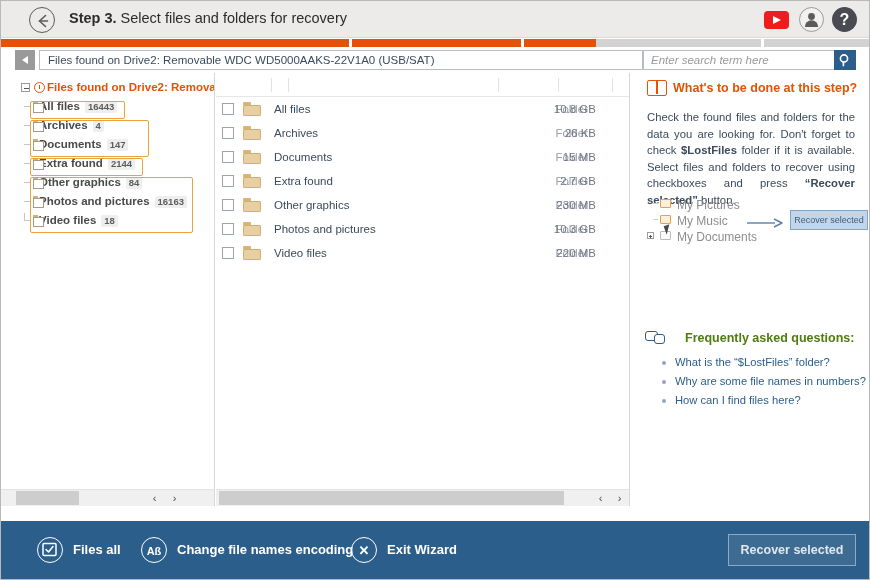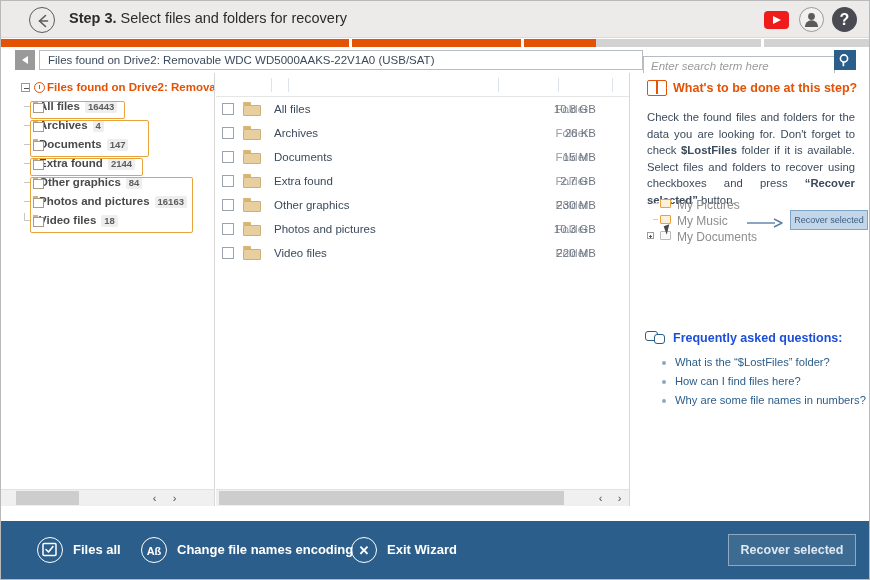--- a/index.html
+++ b/index.html
@@ -86,21 +86,21 @@
     border-top: 4.5px solid transparent;
     border-bottom: 4.5px solid transparent;
   }
   #path-field {
     position: absolute; left: 38px; top: 3px; width: 604px; height: 20px;
     border: 1px solid #b7bcc4; background: #fff;
     font-size: 11.5px; color: #3b4a5c; line-height: 18px;
     padding-left: 8px; white-space: nowrap; overflow: hidden;
   }
   #search-field {
-    position: absolute; left: 642px; top: 9px; width: 192px; height: 20px;
+    position: absolute; left: 642px; top: 3px; width: 192px; height: 20px;
     border: 1px solid #b7bcc4; background: #fff;
     font-size: 11.5px; color: #9a9a9a; font-style: italic;
     line-height: 18px; padding-left: 7px; white-space: nowrap; overflow: hidden;
   }
   #search-btn {
     position: absolute; left: 833px; top: 3px; width: 22px; height: 20px;
     background: #2B5E8A; cursor: pointer;
   }
   #search-btn svg { position: absolute; left: 4px; top: 3px; }
 
@@ -272,22 +272,22 @@
   #ill-arrow {
     position: absolute; left: 100px; top: 20px; width: 38px; height: 10px;
   }
   #ill-btn {
     position: absolute; left: 143px; top: 12px; width: 78px; height: 20px;
     background: #c3d5e8; border: 1px solid #7fa4c6;
     color: #3b5d80; font-size: 9px; text-align: center; line-height: 19px;
     cursor: pointer;
   }
   #faq-title {
-    position: absolute; left: 42px; top: 258px;
-    font-size: 12.5px; font-weight: bold; color: #1d4ed8; white-space: nowrap;
+    position: absolute; left: 54px; top: 258px;
+    font-size: 12.5px; font-weight: bold; color: #4d7c0f; white-space: nowrap;
   }
   #faq-icon {
     position: absolute; left: 14px; top: 258px; width: 22px; height: 14px;
   }
   #faq-icon .b1, #faq-icon .b2 {
     position: absolute; border: 1.5px solid #2B5E8A; border-radius: 3px;
   }
   #faq-icon .b1 { left: 0; top: 0; width: 13px; height: 10px; }
   #faq-icon .b2 { left: 9px; top: 3px; width: 11px; height: 10px; background: #fff; }
   #faq-list {
@@ -605,22 +605,22 @@
         <div id="ill-btn">Recover selected</div>
       </div>
 
       <div id="faq-icon">
           <div class="b1"></div>
           <div class="b2"></div>
         </div>
       <div id="faq-title">Frequently asked questions:</div>
       <div id="faq-list">
         <div class="faq-item">What is the “$LostFiles” folder?</div>
+        <div class="faq-item">Why are some file names in numbers?</div>
         <div class="faq-item">How can I find files here?</div>
-        <div class="faq-item">Why are some file names in numbers?</div>
       </div>
     </div>
   </div>
 
   <div id="bottom">
     <div class="bbtn" style="left:36px;">
       <div class="bcirc">
         <svg width="23" height="23" viewBox="0 0 23 23">
           <rect x="5" y="5.5" width="13" height="12" fill="none" stroke="#ffffff" stroke-width="1.5" rx="1"></rect>
           <path d="M8 11.5 L10.5 14 L15 8.5" fill="none" stroke="#ffffff" stroke-width="1.6" stroke-linecap="round" stroke-linejoin="round"></path>

